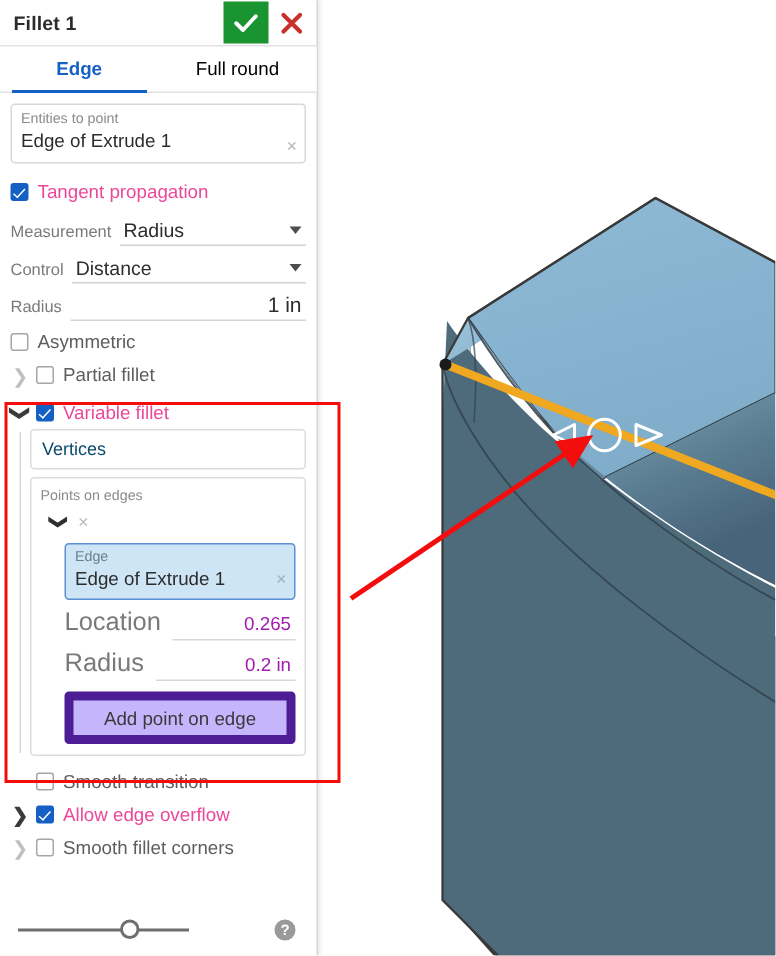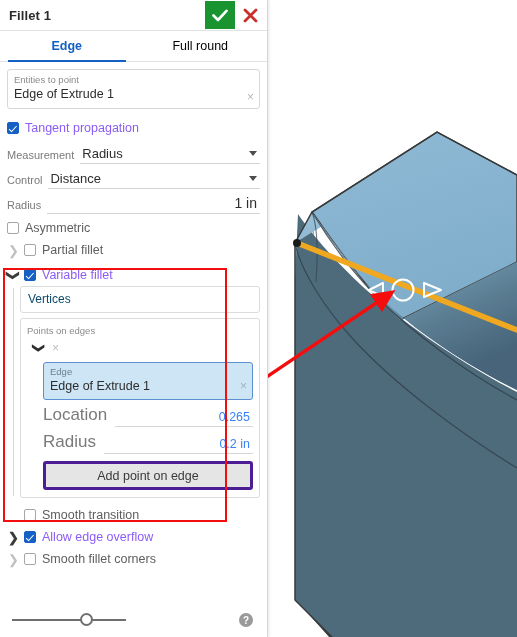--- a/index.html
+++ b/index.html
@@ -22,21 +22,21 @@
     left: 0; top: 0;
     width: 517px; height: 637px;
     background: #ffffff;
   }
   #viewport svg { display: block; }
 
   
   #panel {
     position: absolute;
     left: 0; top: 0;
-    width: 268px;
+    width: 212px;
     height: 637px;
     background: #ffffff;
     border-right: 1px solid #d6d6d6;
     box-sizing: border-box;
     box-shadow: 1px 0 3px rgba(0,0,0,.10);
   }
 
   
   .titlebar {
     position: relative;
@@ -158,21 +158,21 @@
     content: "";
     position: absolute;
     left: 3px; top: 0.5px;
     width: 3px; height: 6.5px;
     border: solid #fff;
     border-width: 0 1.7px 1.7px 0;
     transform: rotate(42deg);
   }
   .cb-label {
     font-size: 12.5px;
-    color: #8b5cf6;
+    color: #ec4899;
   }
   .cb-label.dim { color: #5e5e5e; }
 
   .caret {
     width: 13px;
     flex: none;
     color: #8d8d8d;
     font-size: 13px;
     line-height: 13px;
     display: flex;
@@ -328,30 +328,30 @@
   .nf-ctl {
     flex: 1;
     border-bottom: 1px solid #d8d8d8;
     margin-left: 8px;
     text-align: right;
     padding-bottom: 1px;
     cursor: text;
   }
   .nf-val {
     font-size: 12.5px;
-    color: #3b82f6;
+    color: #a21caf;
     padding-right: 3px;
   }
 
   .addbtn {
     margin: 7px 0 0 16px;
     height: 23px;
-    border: 3px solid #4c1d95;
+    border: 6px solid #4c1d95;
     border-radius: 3px;
-    background: #e5e5e5;
+    background: #c4b5fd;
     display: flex;
     align-items: center;
     justify-content: center;
     font-size: 12.5px;
     color: #3a3a3a;
     cursor: pointer;
   }
 
   
   #redbox {

